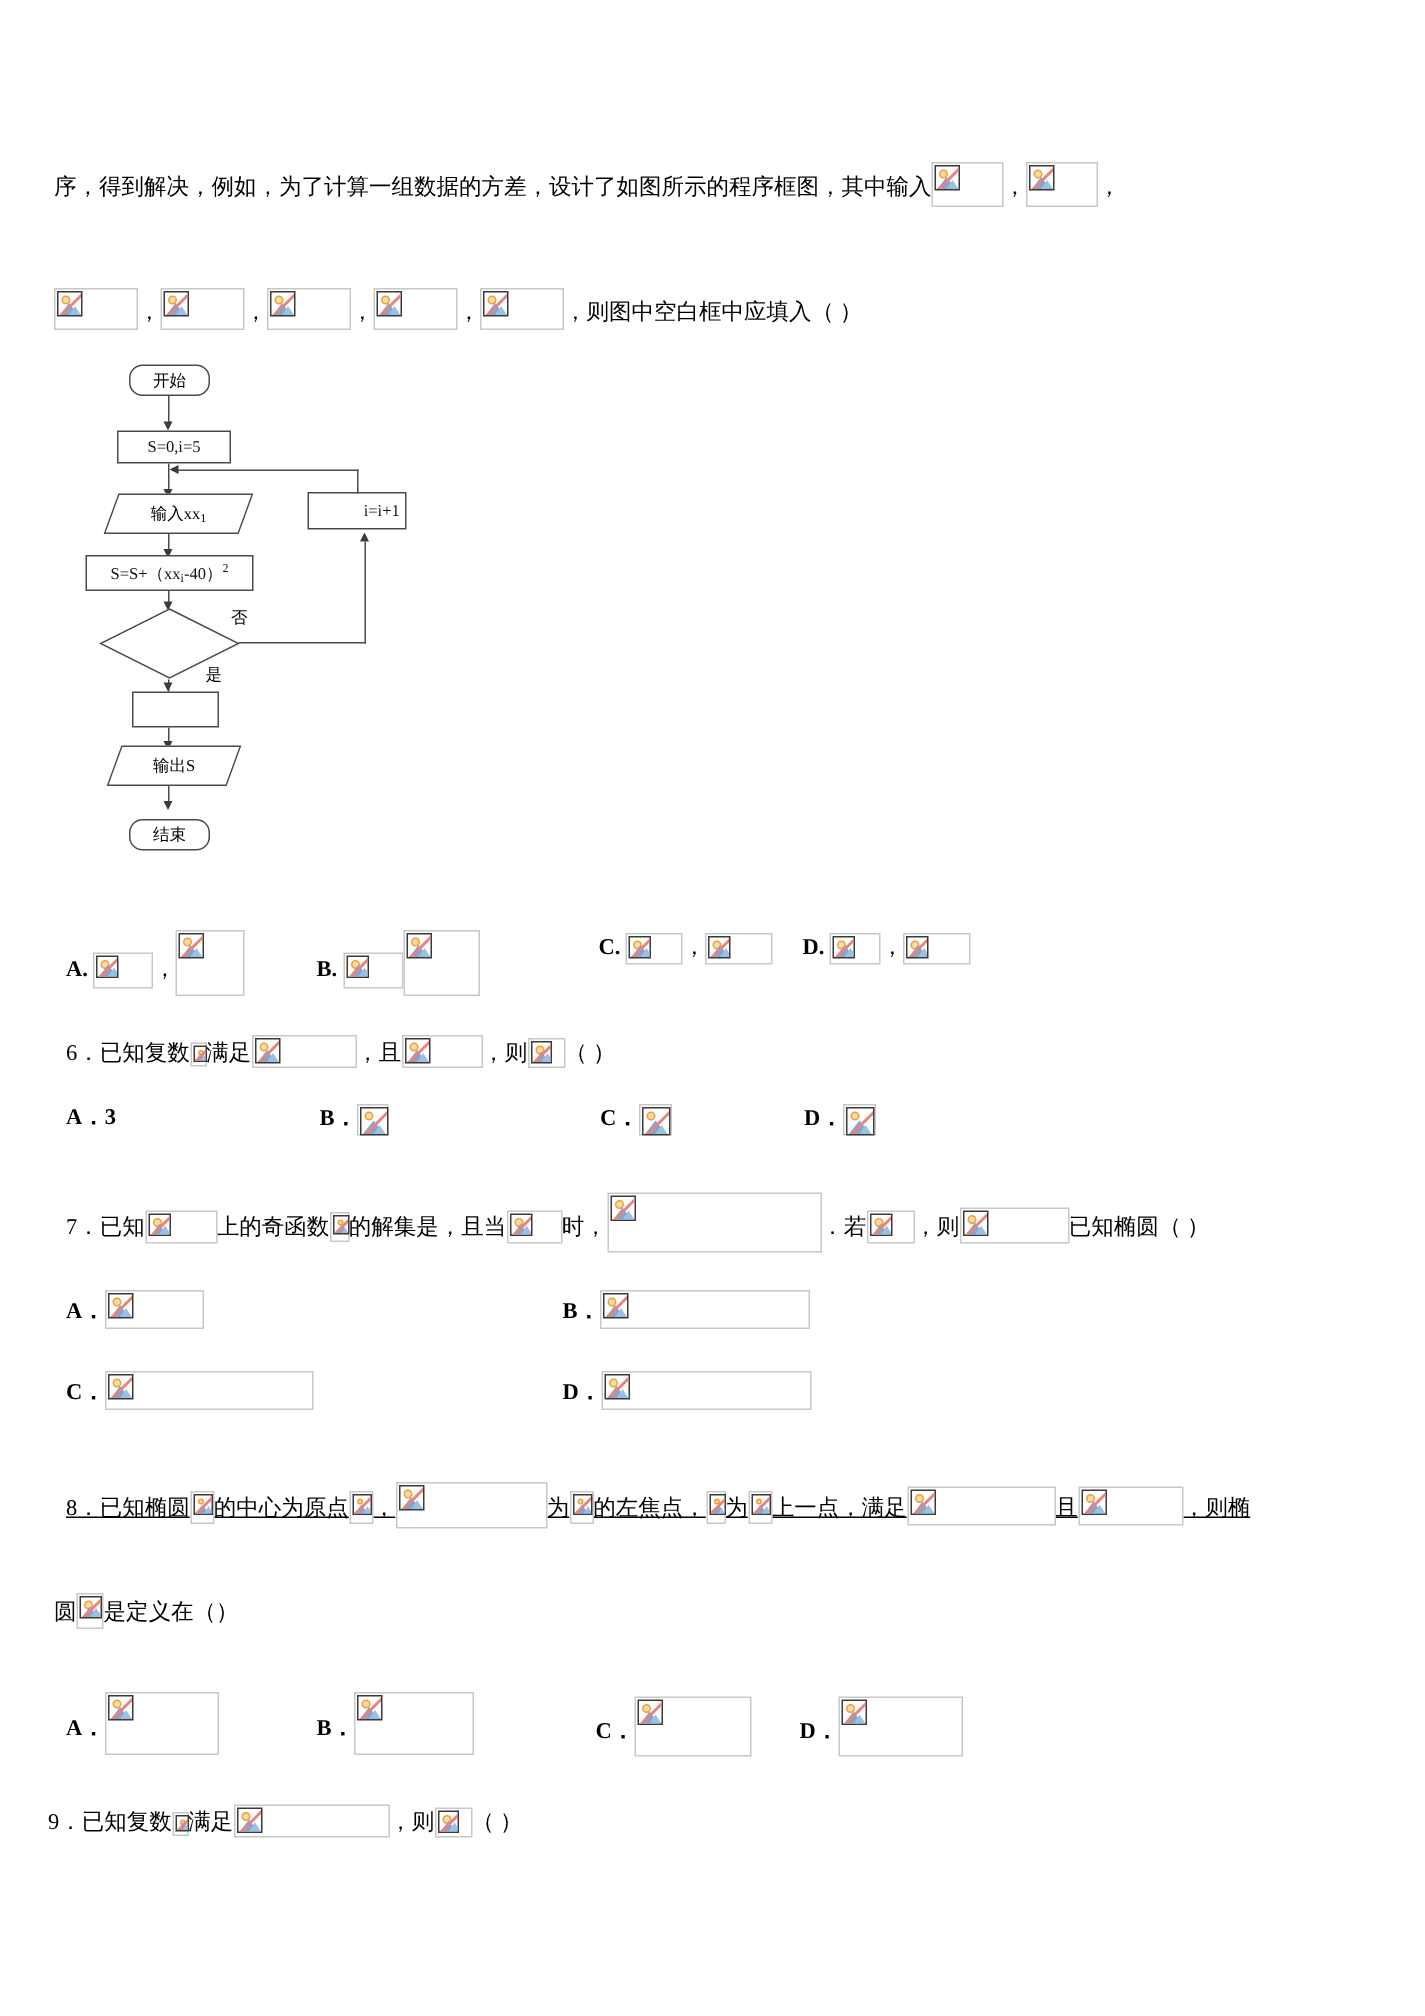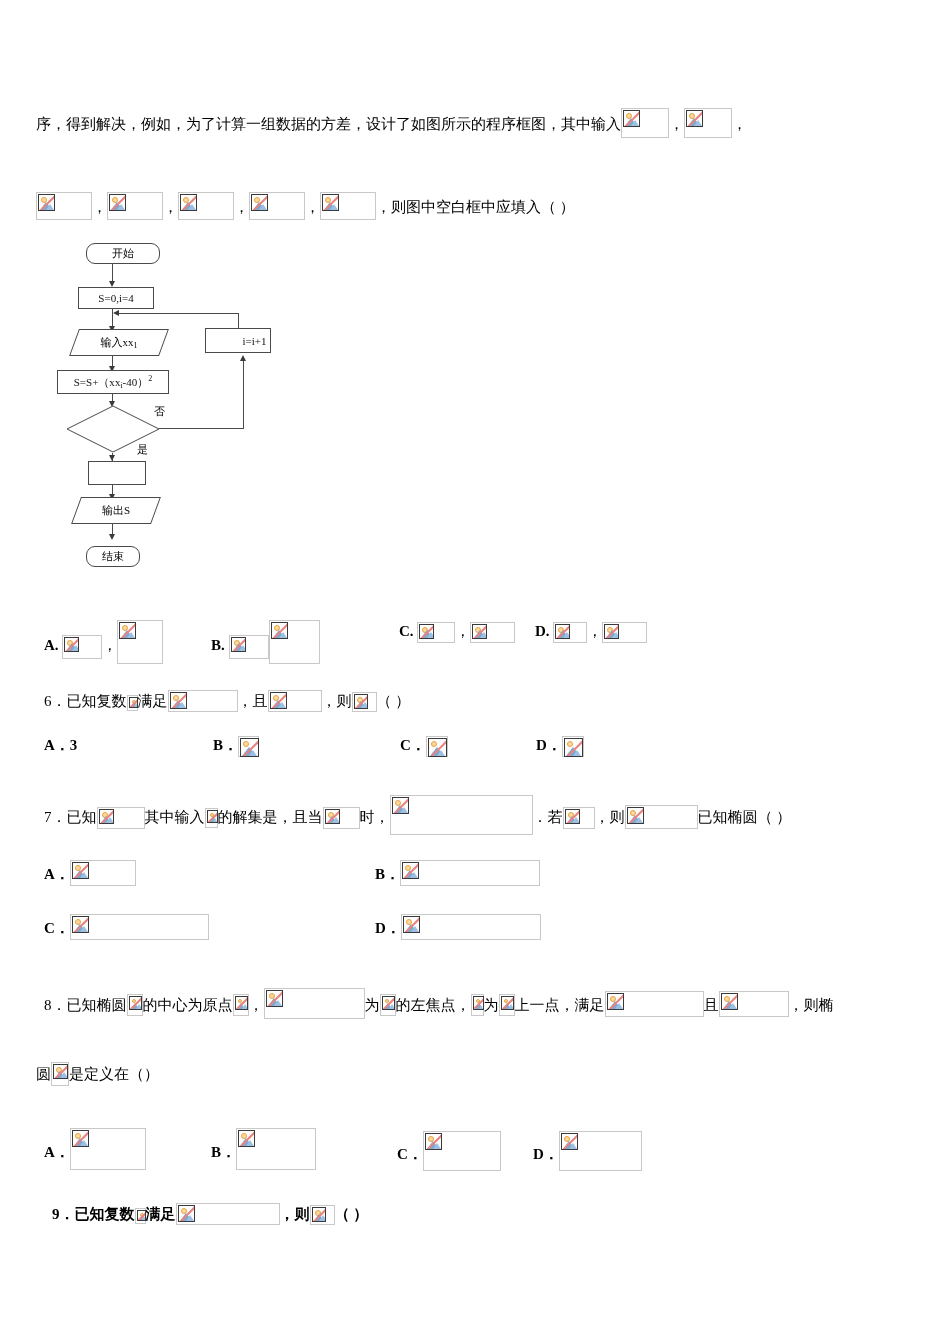--- a/index.html
+++ b/index.html
@@ -178,28 +178,28 @@
         </span></span><span class="comma">，</span><span class="bimg" style="width:56px;height:28px;margin:0 0 6px 0;"><span class="glyph">
           <span class="sun"></span>
           <span class="mount"></span>
           <span class="mount2"></span>
           <span class="slash"></span>
         </span></span><span class="cn">，则图中空白框中应填入（    ）</span>
   </div>
 
   <div class="flow" style="left:0; top:0; width:300px; height:580px;">
 
-    <div class="fterm" style="left:86px; top:243px; width:74px; height:21px;">
+    <div class="fterm" style="left:86px; top:243px; width:54px; height:21px;">
       <span>开始</span>
     </div>
     <div class="fline" style="left:112px; top:264px; width:1px; height:19px;"></div>
     <div class="arrow" style="left:109px; top:281px;"></div>
 
     <div class="fbox" style="left:78px; top:287px; width:76px; height:22px;">
-      <span>S=0,i=4</span>
+      <span>S=0,i=5</span>
     </div>
     <div class="fline" style="left:112px; top:309px; width:1px; height:20px;"></div>
     <div class="arrow" style="left:109px; top:326px;"></div>
 
     <div class="fpara" style="left:74px; top:329px; width:90px; height:27px;">
       <span class="skew"></span>
       <span class="ptxt"><span>输入x</span>x<sub>1</sub></span>
     </div>
     <div class="fline" style="left:112px; top:356px; width:1px; height:13px;"></div>
     <div class="arrow" style="left:109px; top:366px;"></div>
@@ -363,21 +363,21 @@
           <span class="slash" style="width:26px;top:8px;"></span>
         </span></span>
   </div>
 
   <div class="line" style="left:44px; top:795px;">
     <span class="cn">7．</span><span class="cn">已知</span><span class="bimg tiny" style="width:48px;height:22px;margin-bottom:3px;"><span class="glyph" style="width:15px;height:15px;">
           <span class="sun"></span>
           <span class="mount" style="border-left-width:5px;border-right-width:5px;border-bottom-width:7px;"></span>
           <span class="mount2" style="left:6px;"></span>
           <span class="slash" style="width:20px;top:6px;"></span>
-        </span></span><span class="cn">其中输入</span><span class="bimg tiny" style="width:13px;height:20px;margin-bottom:3px;"><span class="glyph" style="width:11px;height:13px;">
+        </span></span><span class="cn">上的奇函数</span><span class="bimg tiny" style="width:13px;height:20px;margin-bottom:3px;"><span class="glyph" style="width:11px;height:13px;">
           <span class="sun" style="width:2px;height:2px;"></span>
           <span class="mount" style="border-left-width:4px;border-right-width:4px;border-bottom-width:6px;"></span>
           <span class="mount2" style="left:5px;border-left-width:2px;border-right-width:2px;border-bottom-width:4px;"></span>
           <span class="slash" style="width:16px;left:-2px;top:5px;"></span>
         </span></span><span class="cn">的解集是，且当</span><span class="bimg tiny" style="width:37px;height:22px;margin-bottom:3px;"><span class="glyph" style="width:15px;height:15px;">
           <span class="sun"></span>
           <span class="mount" style="border-left-width:5px;border-right-width:5px;border-bottom-width:7px;"></span>
           <span class="mount2" style="left:6px;"></span>
           <span class="slash" style="width:20px;top:6px;"></span>
         </span></span><span class="cn">时，</span><span class="bimg" style="width:143px;height:40px;margin-bottom:8px;"><span class="glyph">
@@ -424,21 +424,21 @@
   </div>
   <div class="line" style="left:375px; top:914px;">
     <span class="opt-letter">D．</span><span class="bimg" style="width:140px;height:26px;margin-bottom:5px;"><span class="glyph">
           <span class="sun"></span>
           <span class="mount"></span>
           <span class="mount2"></span>
           <span class="slash"></span>
         </span></span>
   </div>
 
-  <div class="line" style="left:44px; top:988px;">
+  <div class="line" style="left:44px; top:988px;text-decoration:underline;">
     <span class="cn">8．</span><span class="cn">已知椭圆</span><span class="bimg tiny" style="width:16px;height:22px;margin-bottom:3px;"><span class="glyph" style="width:13px;height:14px;">
           <span class="sun" style="width:2px;height:2px;"></span>
           <span class="mount" style="border-left-width:4px;border-right-width:4px;border-bottom-width:6px;"></span>
           <span class="mount2" style="left:6px;border-left-width:3px;border-right-width:3px;border-bottom-width:5px;"></span>
           <span class="slash" style="width:18px;left:-2px;top:5px;"></span>
         </span></span><span class="cn">的中心为原点</span><span class="bimg tiny" style="width:16px;height:22px;margin-bottom:3px;"><span class="glyph" style="width:13px;height:14px;">
           <span class="sun" style="width:2px;height:2px;"></span>
           <span class="mount" style="border-left-width:4px;border-right-width:4px;border-bottom-width:6px;"></span>
           <span class="mount2" style="left:6px;border-left-width:3px;border-right-width:3px;border-bottom-width:5px;"></span>
           <span class="slash" style="width:18px;left:-2px;top:5px;"></span>
@@ -510,21 +510,21 @@
   </div>
   <div class="line" style="left:533px; top:1131px;">
     <span class="opt-letter">D．</span><span class="bimg" style="width:83px;height:40px;margin-bottom:9px;"><span class="glyph">
           <span class="sun"></span>
           <span class="mount"></span>
           <span class="mount2"></span>
           <span class="slash"></span>
         </span></span>
   </div>
 
-  <div class="line" style="left:52px; top:1203px;font-weight:bold;">
+  <div class="line" style="left:32px; top:1203px;">
     <span class="cn">9．</span><span class="cn">已知复数</span><span class="bimg tiny" style="width:11px;height:16px;"><span class="glyph" style="width:9px;height:11px;">
           <span class="sun" style="width:2px;height:2px;"></span>
           <span class="mount" style="border-left-width:3px;border-right-width:3px;border-bottom-width:5px;"></span>
           <span class="mount2" style="left:4px;border-left-width:2px;border-right-width:2px;border-bottom-width:4px;"></span>
           <span class="slash" style="width:14px;left:-2px;top:4px;"></span>
         </span></span><span class="cn">满足</span><span class="bimg" style="width:104px;height:22px;margin-bottom:4px;"><span class="glyph">
           <span class="sun"></span>
           <span class="mount"></span>
           <span class="mount2"></span>
           <span class="slash"></span>

